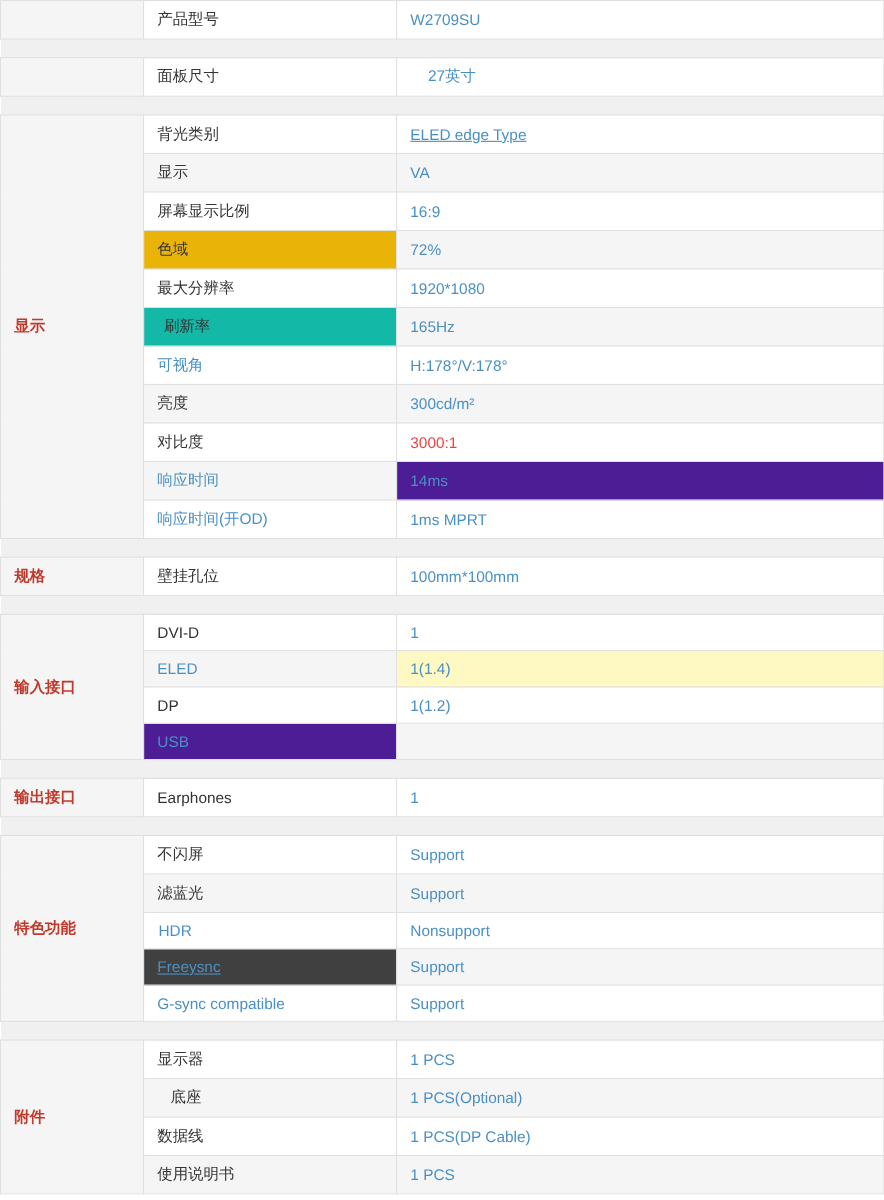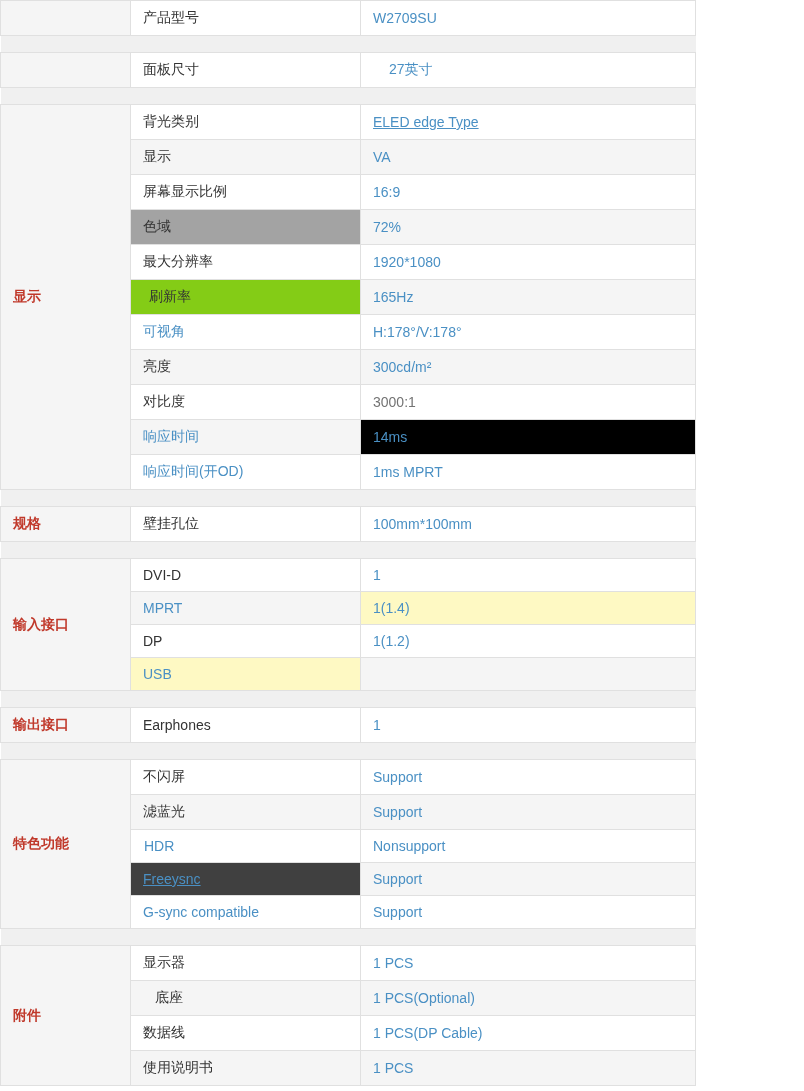--- a/index.html
+++ b/index.html
@@ -3,21 +3,21 @@
   <meta charset="utf-8">
   <style>
     * { margin: 0; padding: 0; box-sizing: border-box; }
     body {
       font-family: "Microsoft YaHei", "SimHei", Arial, sans-serif;
       font-size: 14px;
       background: #fff;
       color: #333;
     }
     .spec-table {
-      width: 696px;
+      width: 804px;
       border-collapse: collapse;
     }
     .spec-table td {
       padding: 8px 12px;
       vertical-align: middle;
       border: 1px solid #e0e0e0;
     }
     .col-category {
       width: 130px;
       background: #f5f5f5;
@@ -62,46 +62,46 @@
       </tr>
       <tr>
         <td class="col-label row-shaded" style="background: rgb(245, 245, 245);">显示</td>
         <td class="col-value" style="background: rgb(245, 245, 245); color: rgb(74, 144, 196);">VA</td>
       </tr>
       <tr>
         <td class="col-label">屏幕显示比例</td>
         <td class="col-value" style="color: rgb(74, 144, 196);">16:9</td>
       </tr>
       <tr>
-        <td class="col-label row-shaded" style="background: #a3a3a3; font-family: Liberation Serif, serif;">色域</td>
+        <td class="col-label row-shaded" style="background: #eab308; font-family: Liberation Serif, serif;">色域</td>
         <td class="col-value" style="background: rgb(245, 245, 245); color: rgb(74, 144, 196);">72%</td>
       </tr>
       <tr>
         <td class="col-label">最大分辨率</td>
         <td class="col-value" style="color: rgb(74, 144, 196);">1920*1080</td>
       </tr>
       <tr>
-        <td class="col-label row-shaded" style="background: #84cc16; padding-left: 18px;">刷新率</td>
+        <td class="col-label row-shaded" style="background: #14b8a6; padding-left: 18px;">刷新率</td>
         <td class="col-value" style="background: rgb(245, 245, 245); color: rgb(74, 144, 196);">165Hz</td>
       </tr>
       <tr>
         <td class="col-label" style="color: rgb(74, 144, 196);">可视角</td>
         <td class="col-value" style="color: rgb(74, 144, 196);">H:178°/V:178°</td>
       </tr>
       <tr>
         <td class="col-label row-shaded" style="background: rgb(245, 245, 245); margin-left: 44px;">亮度</td>
         <td class="col-value" style="background: rgb(245, 245, 245); color: rgb(74, 144, 196);">300cd/m²</td>
       </tr>
       <tr>
         <td class="col-label">对比度</td>
-        <td class="col-value" style="color: #737373; margin-top: 24px;">3000:1</td>
+        <td class="col-value" style="color: #ef4444; margin-top: 24px;">3000:1</td>
       </tr>
       <tr>
         <td class="col-label row-shaded" style="background: rgb(245, 245, 245); color: rgb(74, 144, 196);">响应时间</td>
-        <td class="col-value" style="background: #000000; color: rgb(74, 144, 196);">14ms</td>
+        <td class="col-value" style="background: #4c1d95; color: rgb(74, 144, 196);">14ms</td>
       </tr>
       <tr>
         <td class="col-label" style="color: rgb(74, 144, 196);">响应时间(开OD)</td>
         <td class="col-value" style="color: rgb(74, 144, 196);">1ms MPRT</td>
       </tr>
       <tr>
         <td colspan="3" style="height: 8px; background: rgb(240, 240, 240); border: none;"></td>
       </tr>
       <tr>
         <td class="col-category" rowspan="1" style="color: rgb(192, 57, 43); font-weight: bold;">规格</td>
@@ -110,29 +110,29 @@
       </tr>
       <tr>
         <td colspan="3" style="height: 8px; background: rgb(240, 240, 240); border: none;"></td>
       </tr>
       <tr>
         <td class="col-category" rowspan="4" style="color: rgb(192, 57, 43); font-weight: bold;">输入接口</td>
         <td class="col-label">DVI-D</td>
         <td class="col-value" style="color: rgb(74, 144, 196);">1</td>
       </tr>
       <tr>
-        <td class="col-label row-shaded" style="background: rgb(245, 245, 245); color: rgb(74, 144, 196);">MPRT</td>
+        <td class="col-label row-shaded" style="background: rgb(245, 245, 245); color: rgb(74, 144, 196);">ELED</td>
         <td class="col-value" style="background: #fef9c3; color: rgb(74, 144, 196);">1(1.4)</td>
       </tr>
       <tr>
         <td class="col-label">DP</td>
         <td class="col-value" style="color: rgb(74, 144, 196);">1(1.2)</td>
       </tr>
       <tr>
-        <td class="col-label row-shaded" style="background: #fef9c3; color: rgb(74, 144, 196);">USB</td>
+        <td class="col-label row-shaded" style="background: #4c1d95; color: rgb(74, 144, 196);">USB</td>
         <td class="col-value" style="background: rgb(245, 245, 245); color: rgb(74, 144, 196);"></td>
       </tr>
       <tr>
         <td colspan="3" style="height: 8px; background: rgb(240, 240, 240); border: none;"></td>
       </tr>
       <tr>
         <td class="col-category" rowspan="1" style="color: rgb(192, 57, 43); font-weight: bold;">输出接口</td>
         <td class="col-label">Earphones</td>
         <td class="col-value" style="color: rgb(74, 144, 196);">1</td>
       </tr>

